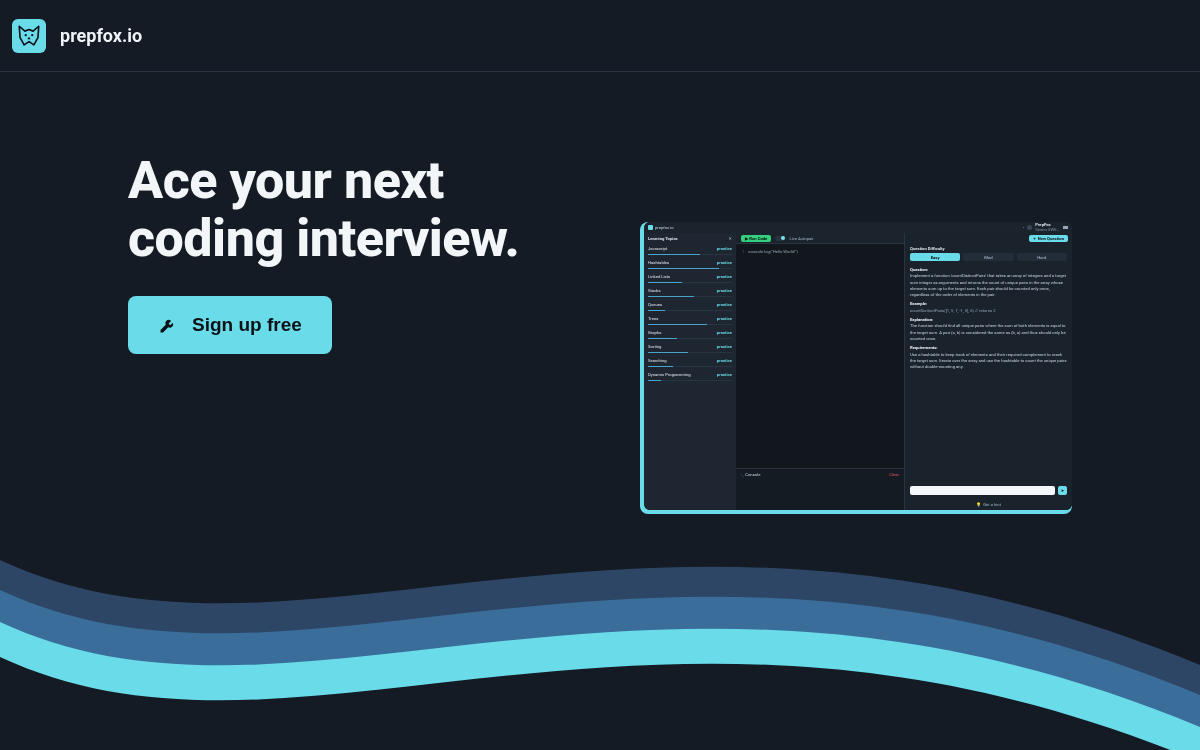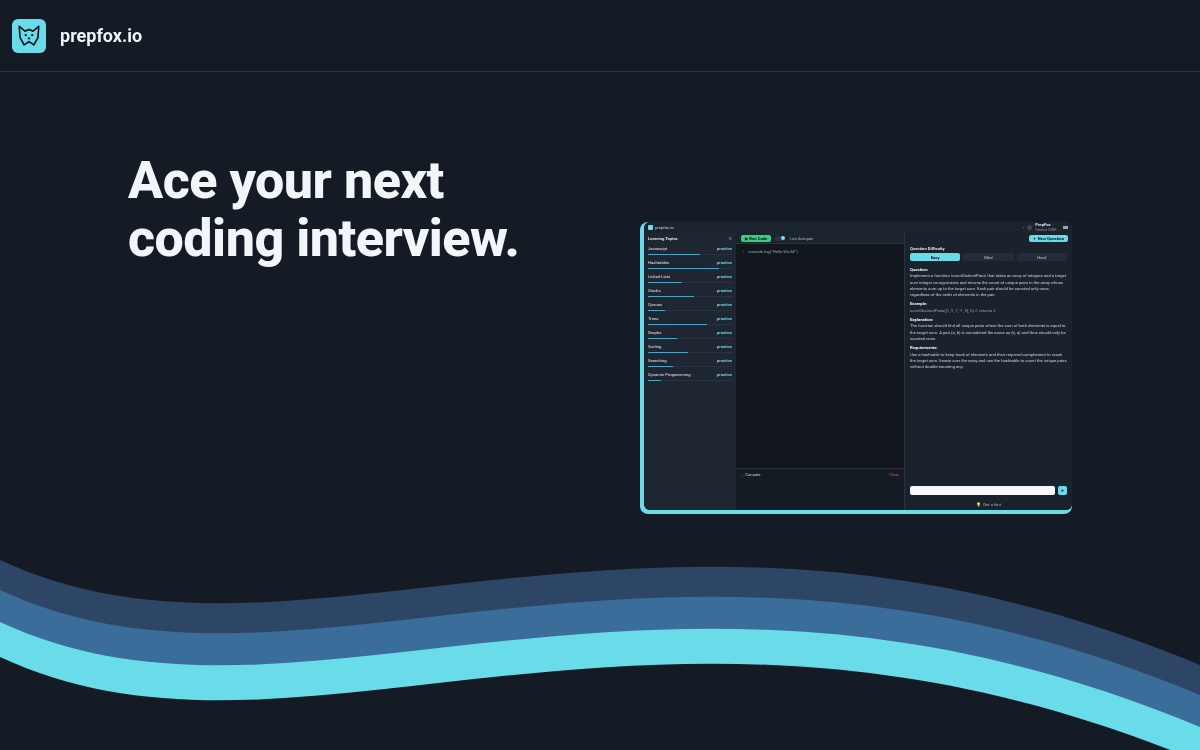--- a/index.html
+++ b/index.html
@@ -247,20 +247,26 @@
         <path d="M16 17 L14 20 L18 20 Z" fill="#0c1118"></path>
       </svg>
     </span>
     <span class="brand-name">prepfox.io</span>
   </div>
 </header>
 
 <section class="hero">
   <div class="hero-left">
     <h1 class="hero-title">Ace your next coding interview.</h1>
+    <button class="signup-btn">
+      <svg viewBox="0 0 24 24">
+        <path d="M14.7 6.3a4 4 0 0 0-5.4 5.4L3 18v3h3l6.3-6.3a4 4 0 0 0 5.4-5.4l-3 3-2-2 3-3z" fill="#0c1118"></path>
+      </svg>
+      <span>Sign up free</span>
+    </button>
   </div>
 
   <div class="preview-wrap">
     <div class="preview-accent"></div>
     <div class="preview">
 
       <div class="pv-top">
         <div class="pv-top-left">
           <span class="pv-logo-sm"></span>
           <span>prepfox.io</span>

